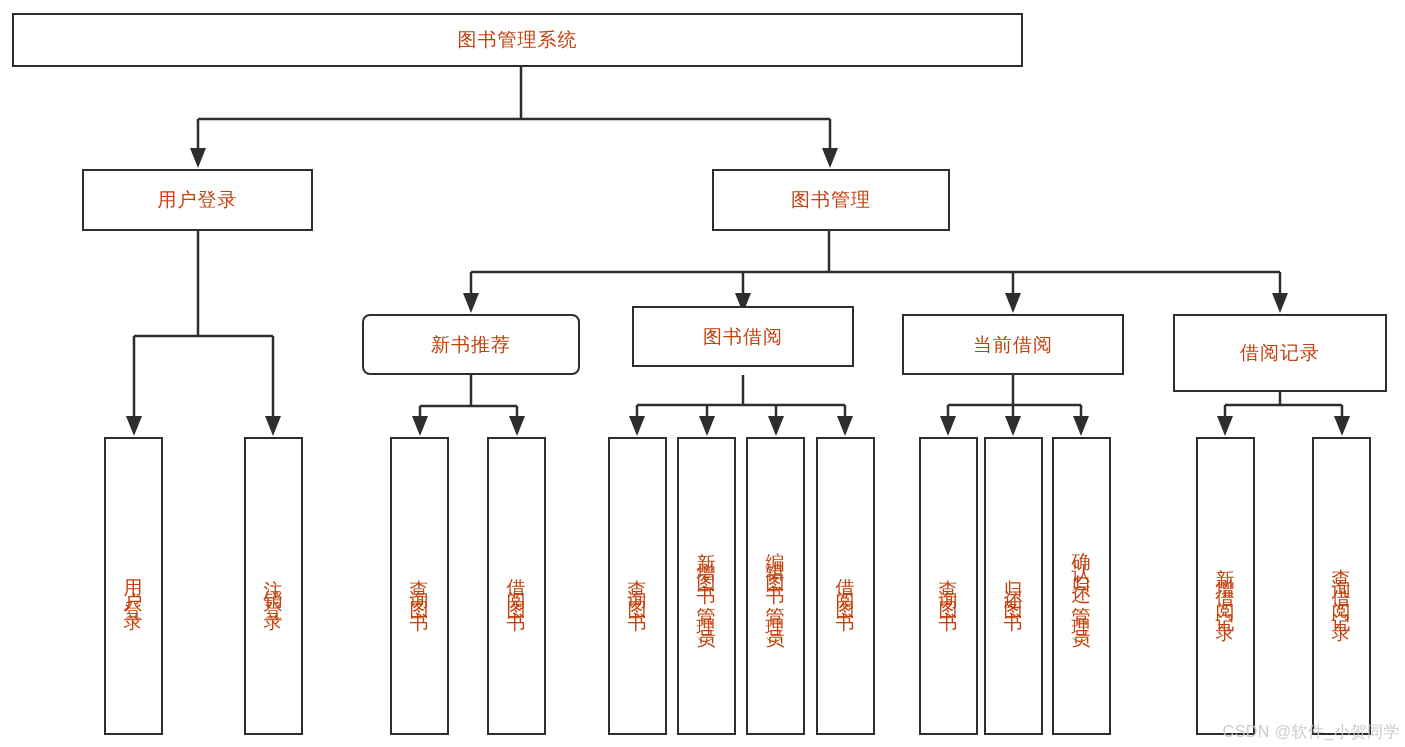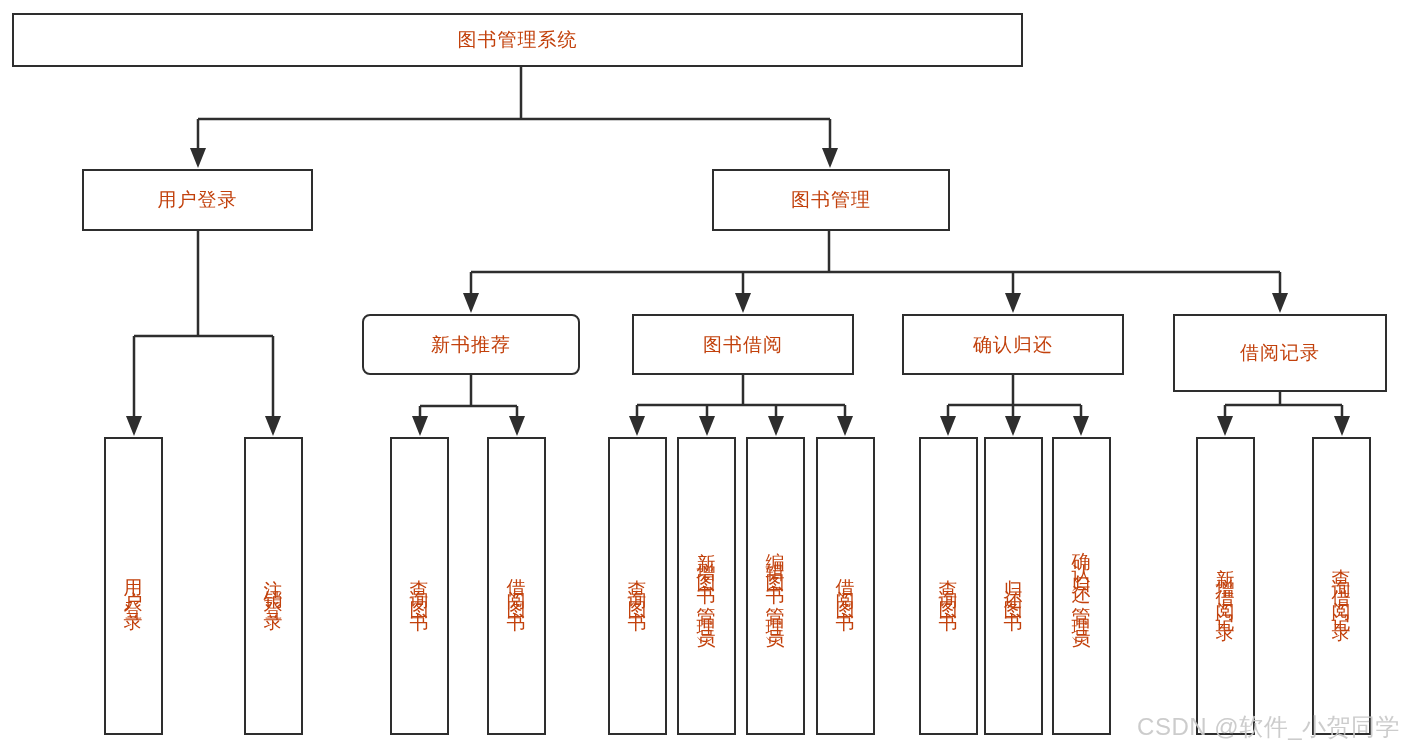--- a/index.html
+++ b/index.html
@@ -44,21 +44,21 @@
     text-orientation: mixed;
     font-size: 19px;
     line-height: 1;
     letter-spacing: 11px;
   }
   .watermark {
     position: absolute;
     right: 5px;
     bottom: 4px;
     z-index: 5;
-    font-size: 24px;
+    font-size: 16px;
     letter-spacing: 0.5px;
     color: rgba(201, 201, 201, 0.95);
     white-space: nowrap;
   }
 </style>
 </head>
 <body>
 
 <div class="canvas">
 
@@ -102,25 +102,25 @@
   <div class="node h" style="left:82px; top:169px; width:231px; height:62px;">
     <span>用户登录</span>
   </div>
   <div class="node h" style="left:712px; top:169px; width:238px; height:62px;justify-content:center;">
     <span>图书管理</span>
   </div>
 
   <div class="node h" style="left:362px; top:314px; width:218px; height:61px;border-radius:8px;">
     <span>新书推荐</span>
   </div>
-  <div class="node h" style="left:632px; top:314px; width:222px; height:61px;">
+  <div class="node h" style="left:632px; top:306px; width:222px; height:61px;">
     <span>图书借阅</span>
   </div>
   <div class="node h" style="left:902px; top:314px; width:222px; height:61px;">
-    <span>确认归还</span>
+    <span>当前借阅</span>
   </div>
   <div class="node h" style="left:1173px; top:314px; width:214px; height:78px;">
     <span>借阅记录</span>
   </div>
 
   <div class="node v" style="left:104px; top:437px; width:59px; height:298px;">
     <span>用户登录</span>
   </div>
   <div class="node v" style="left:244px; top:437px; width:59px; height:298px;">
     <span>注销登录</span>

